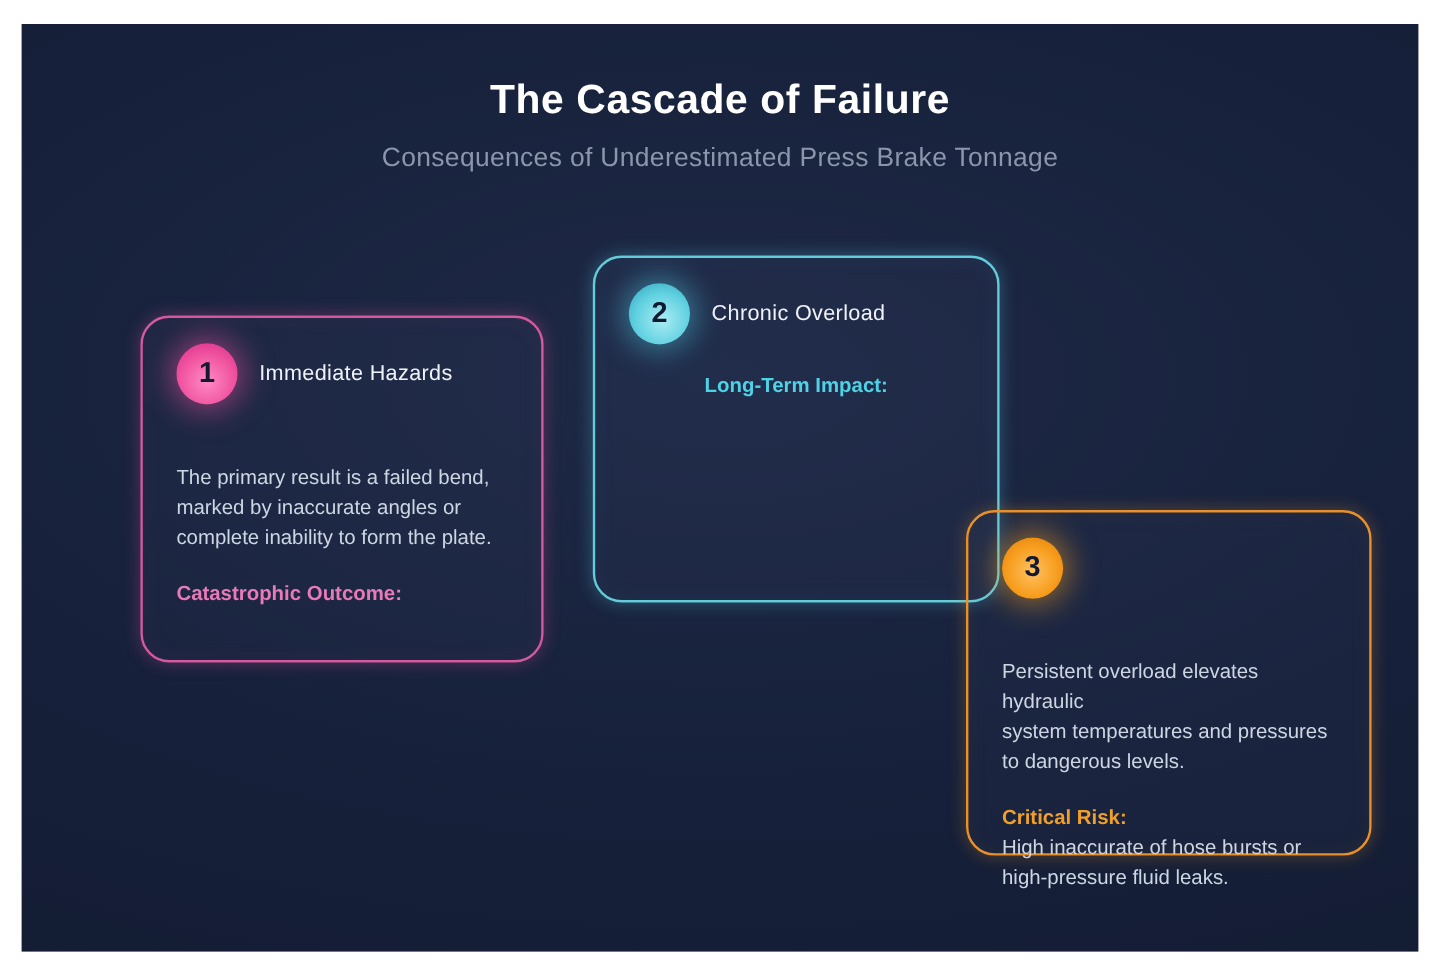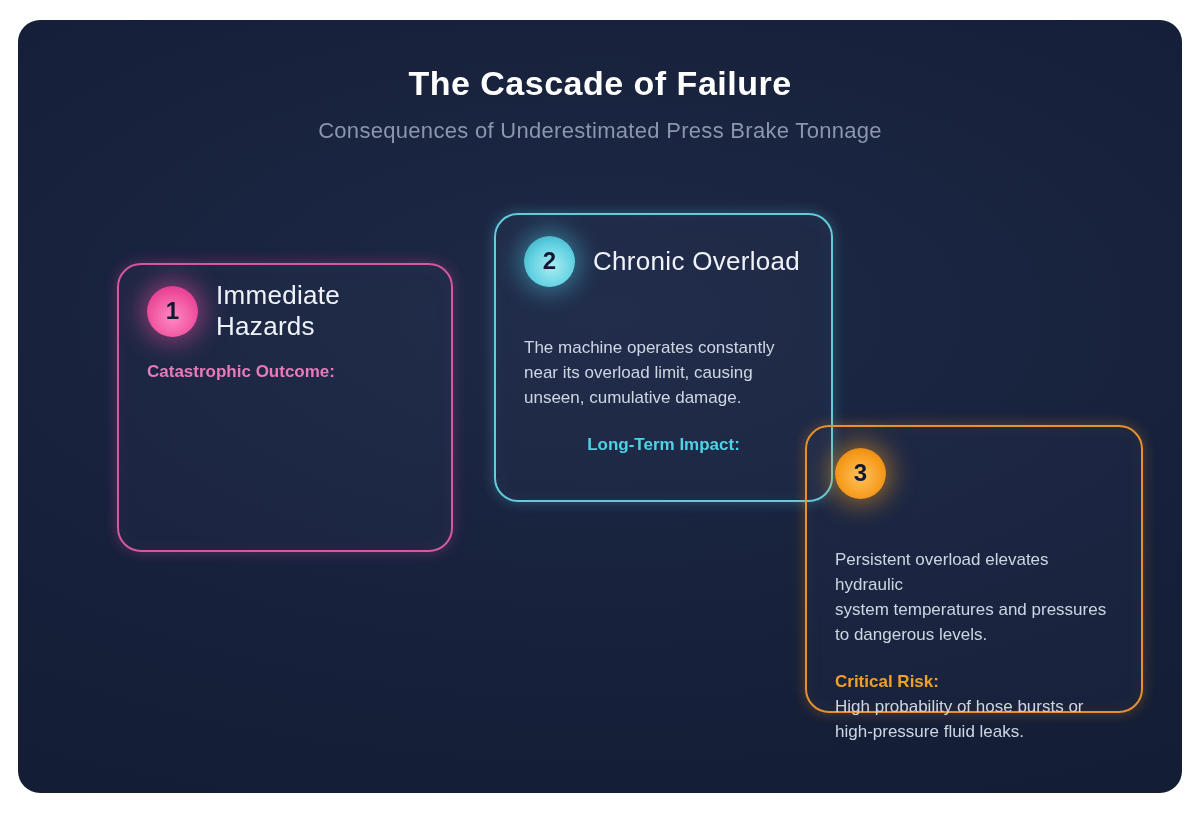--- a/index.html
+++ b/index.html
@@ -1,15 +1,15 @@
 <!DOCTYPE html>
 <html><head>
 <meta charset="utf-8">
 <style>
-  * { margin: 0; padding: 0; box-sizing: border-box; border-radius: 22px; }
+  * { margin: 0; padding: 0; box-sizing: border-box; }
   html, body { width: 1200px; height: 813px; }
   body {
     background: #ffffff;
     font-family: "Liberation Sans", "DejaVu Sans", sans-serif;
     position: relative;
     overflow: hidden;
   }
   .canvas {
     position: absolute;
     left: 18px; top: 20px;
@@ -84,21 +84,21 @@
   .card--cyan .badge {
     background: radial-gradient(circle at 55% 60%, #aaecf4 0%, #5fd0e0 55%, #2f9fb6 100%);
     box-shadow: 0 0 24px 6px rgba(80, 205, 228, 0.45);
   }
   .card--orange .badge {
     background: radial-gradient(circle at 50% 55%, #ffc261 0%, #f79d1e 55%, #dd7d05 100%);
     box-shadow: 0 0 24px 6px rgba(245, 158, 30, 0.50);
   }
   .card-title {
     color: #eff3f9;
-    font-size: 26px;
+    font-size: 18px;
     font-weight: normal;
     letter-spacing: 0.3px;
   }
   .card-body {
     margin-top: 48px;
     color: #cdd6e3;
     font-size: 17px;
     line-height: 25px;
     white-space: pre-line;
   }
@@ -128,49 +128,49 @@
     <div class="subtitle">Consequences of Underestimated Press Brake Tonnage</div>
   </div>
 
   <div class="card card--pink">
     <div class="card-header">
       <div class="badge">
         <span>1</span>
       </div>
       <div class="card-title">Immediate Hazards</div>
     </div>
+    <div class="card-body">The primary result is a failed bend,
+marked by inaccurate angles or
+complete inability to form the plate.</div>
     <div class="card-outcome">
       <div class="card-label">Catastrophic Outcome:</div>
     </div>
   </div>
 
   <div class="card card--cyan">
     <div class="card-header">
       <div class="badge">
         <span>2</span>
       </div>
       <div class="card-title">Chronic Overload</div>
     </div>
-    <div class="card-body">The machine operates constantly
-near its overload limit, causing
-unseen, cumulative damage.</div>
     <div class="card-outcome">
       <div class="card-label">Long-Term Impact:</div>
     </div>
   </div>
 
   <div class="card card--orange">
     <div class="card-header">
       <div class="badge">
         <span>3</span>
       </div>
     </div>
     <div class="card-body">Persistent overload elevates hydraulic
 system temperatures and pressures
 to dangerous levels.</div>
     <div class="card-outcome">
       <div class="card-label">Critical Risk:</div>
-      <div class="card-detail">High probability of hose bursts or
+      <div class="card-detail">High inaccurate of hose bursts or
 high-pressure fluid leaks.</div>
     </div>
   </div>
 
 </div>
 
 </body></html>

